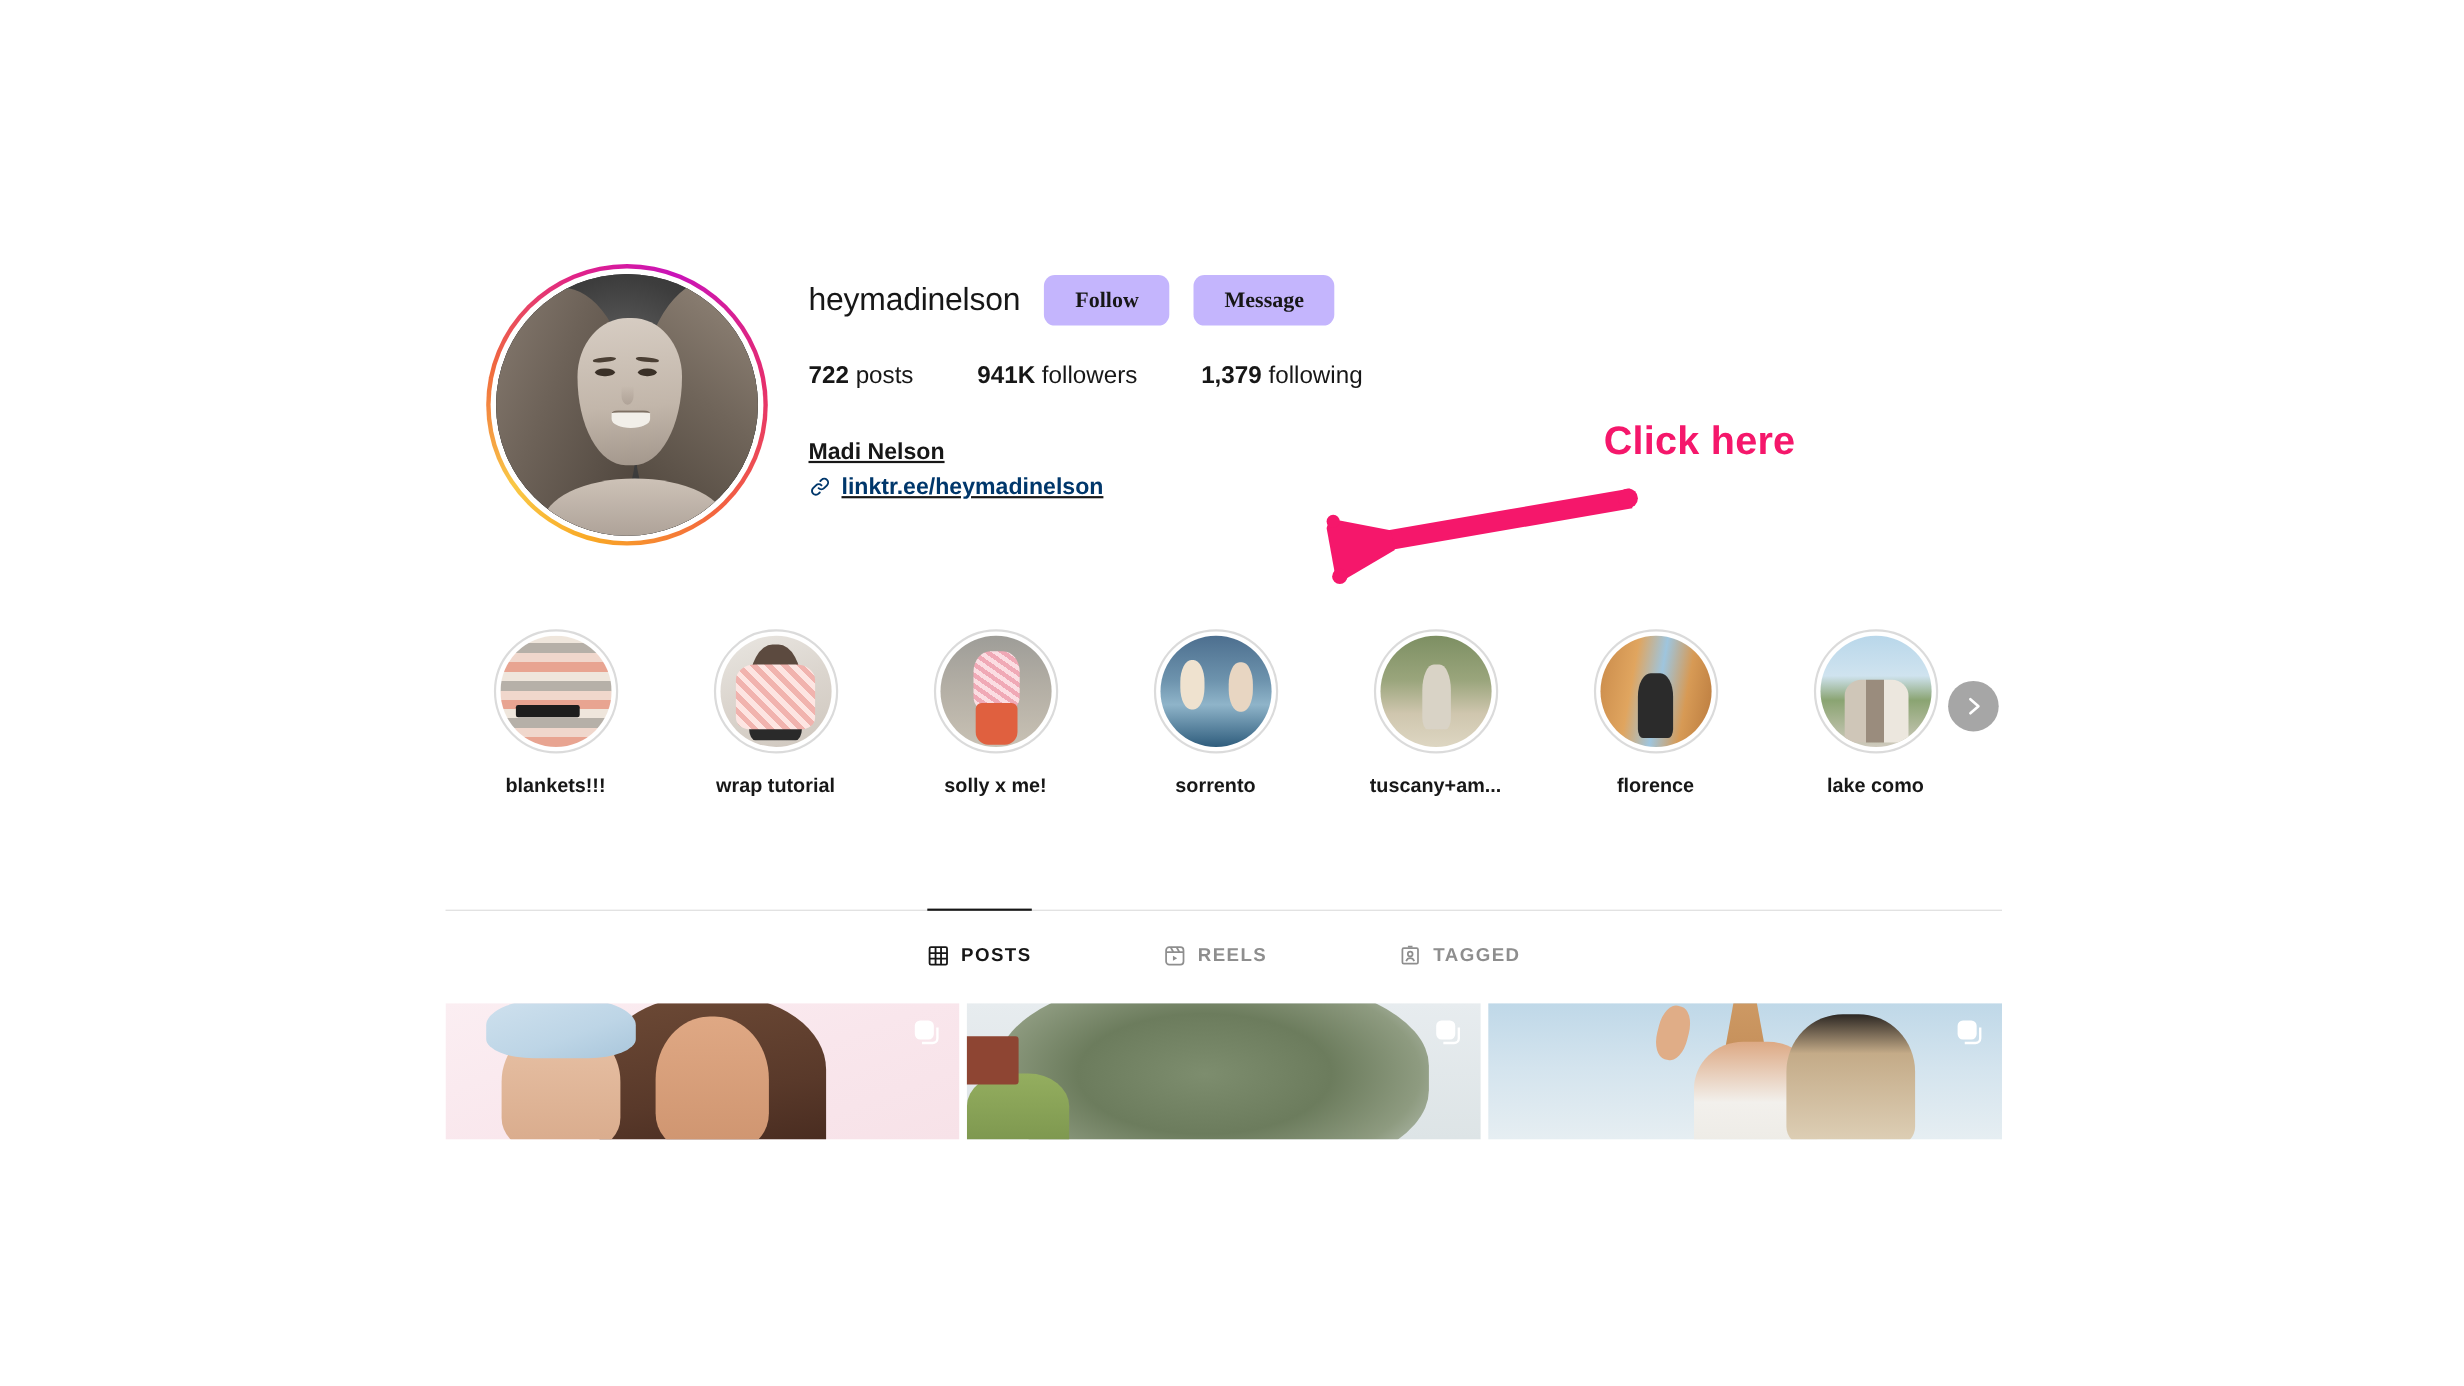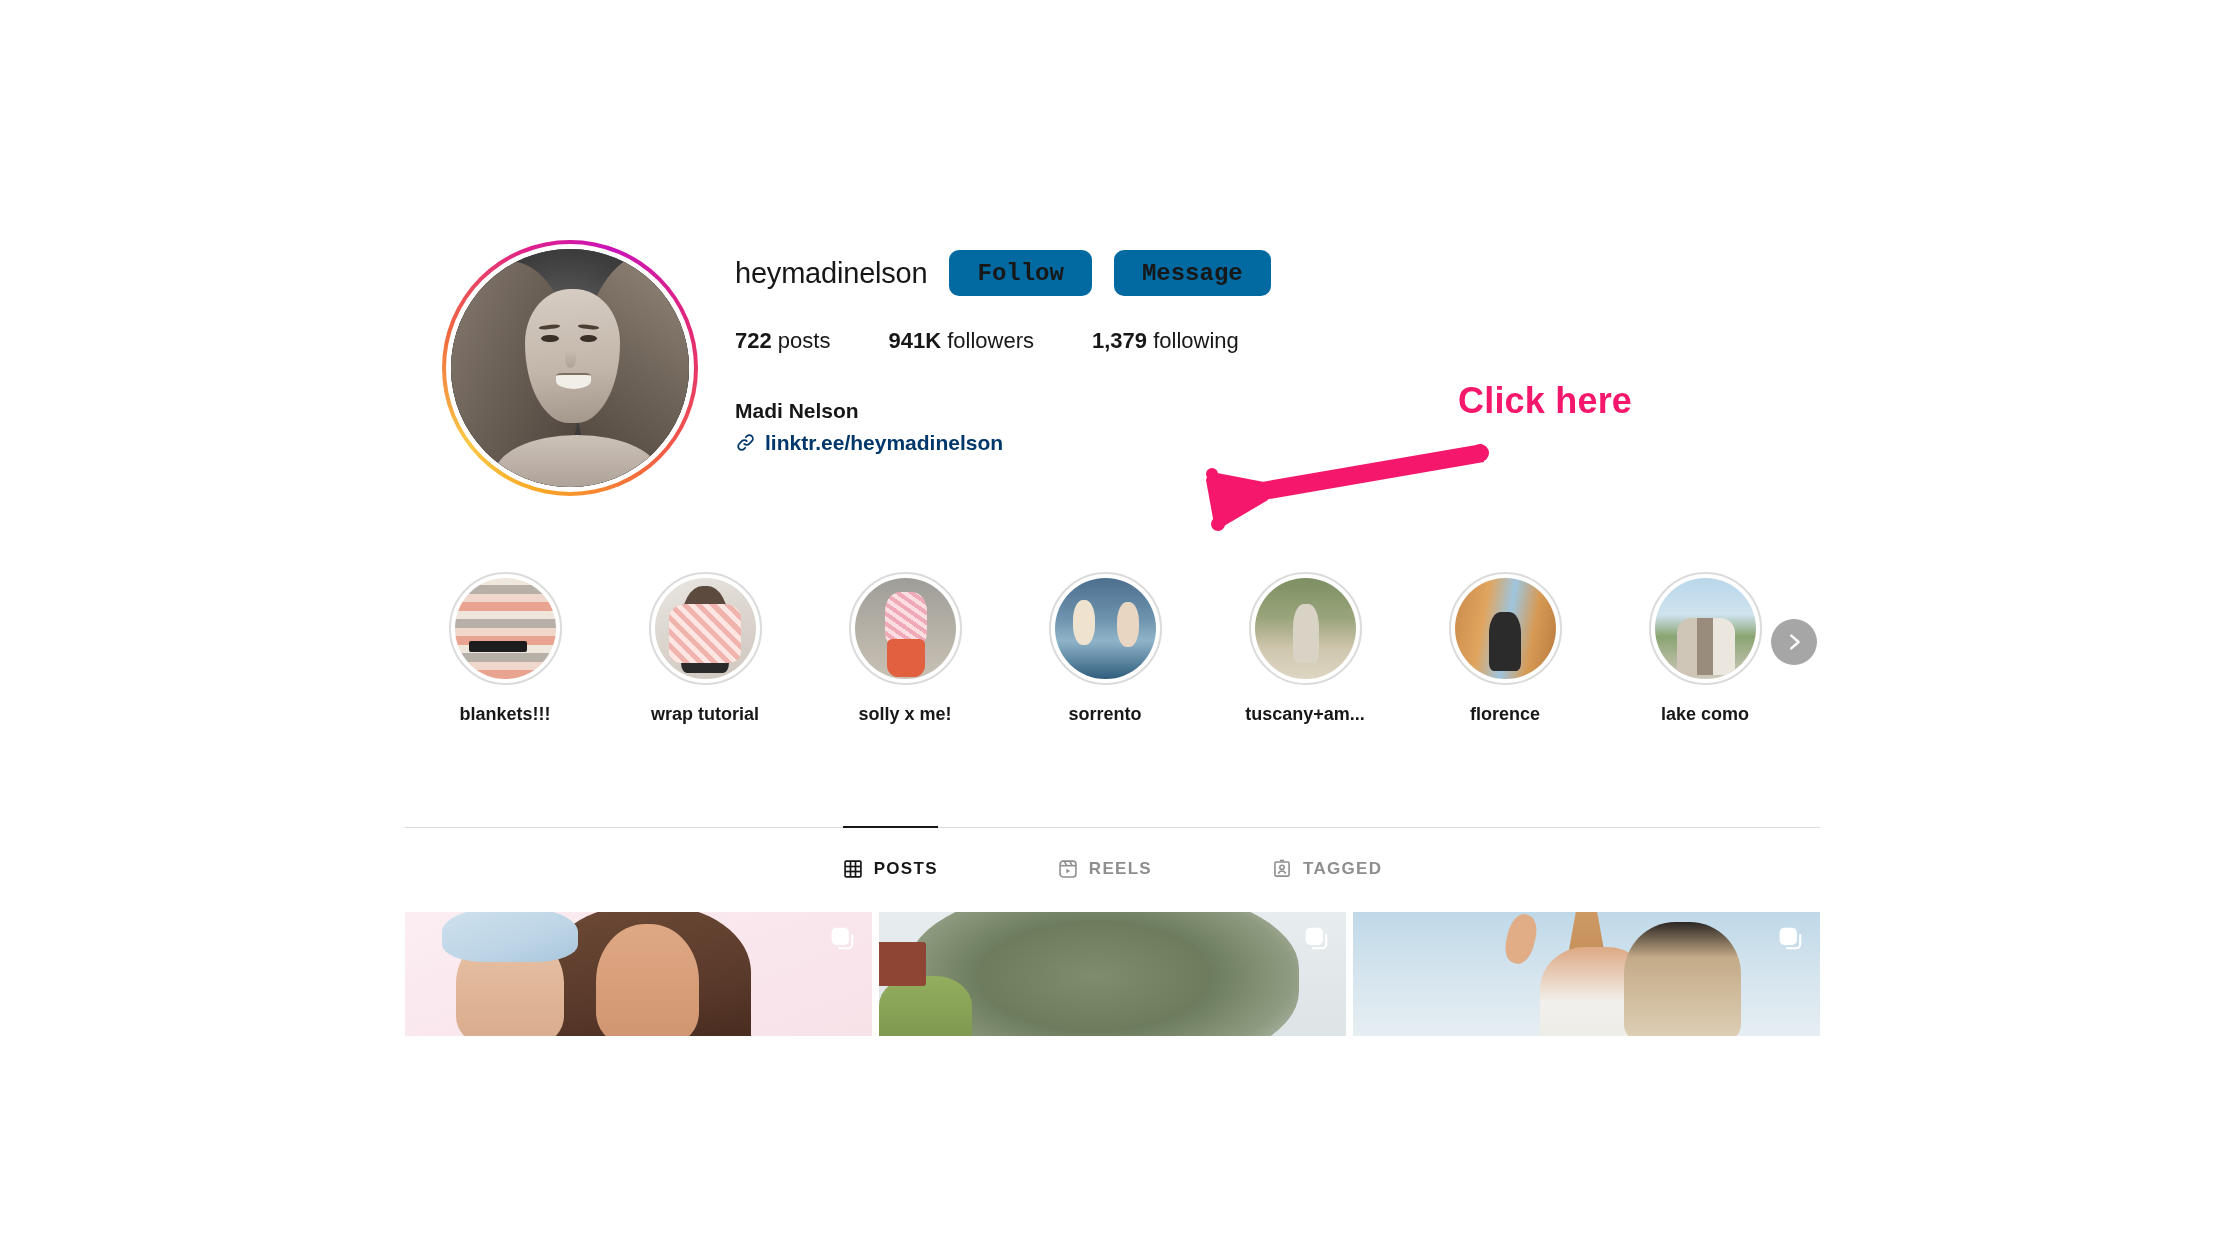--- a/index.html
+++ b/index.html
@@ -144,43 +144,43 @@
   .username {
     font-size: 29px;
     font-weight: 400;
     color: #171717;
     letter-spacing: -0.2px;
     line-height: 1;
   }
 
   .btn {
     border: none;
-    background: #0369a1;
+    background: #c4b5fd;
     color: #171717;
-    font-family: Liberation Mono, monospace;
-    font-size: 24px;
+    font-family: Liberation Serif, serif;
+    font-size: 20px;
     font-weight: 700;
     padding: 0 28px;
     height: 46px;
     border-radius: 10px;
     cursor: pointer;
     white-space: nowrap;
   }
 
   .row-stats {
     display: flex;
     gap: 0;
     margin-bottom: 42px;
     font-size: 22px;
     color: #171717;
   }
   .stat { margin-right: 58px; white-space: nowrap; }
   .stat b { font-weight: 700; }
 
-  .bio { font-size: 21px; line-height: 1.42; color: #171717; }
+  .bio { font-size: 21px; line-height: 1.42; color: #171717; text-decoration: underline; }
   .bio-name { font-weight: 700; display: block; }
   .bio-line { display: block; }
   .bio-mention {
     color: #00376b;
     text-decoration: none;
     display: block;
     cursor: pointer;
   }
   .bio-link-row {
     display: flex;

